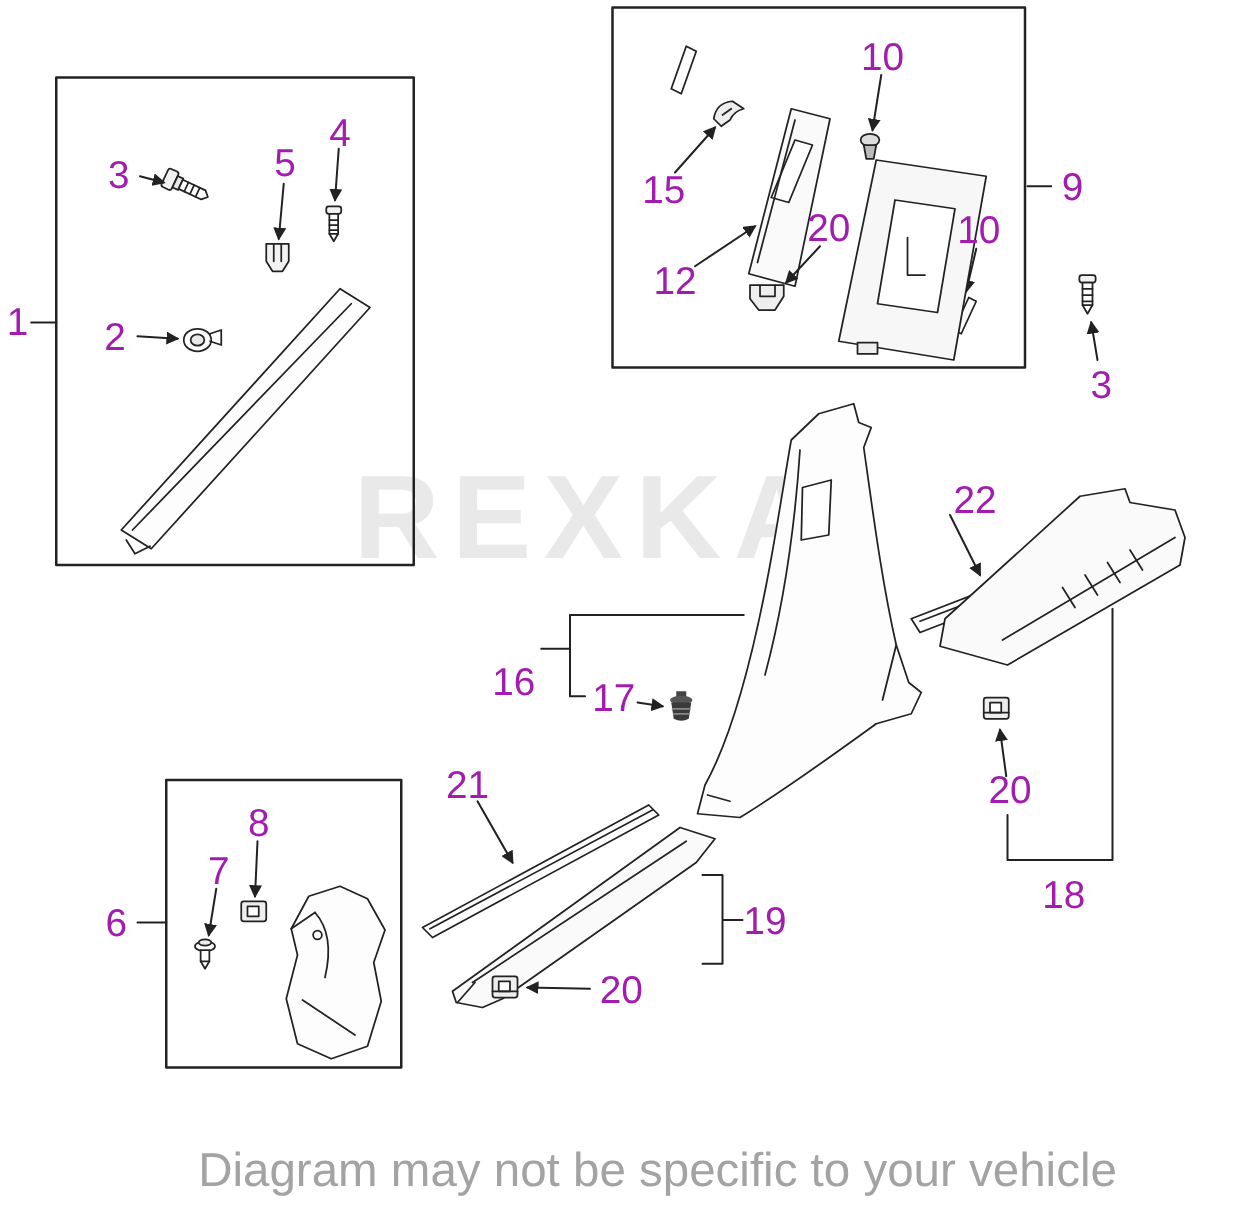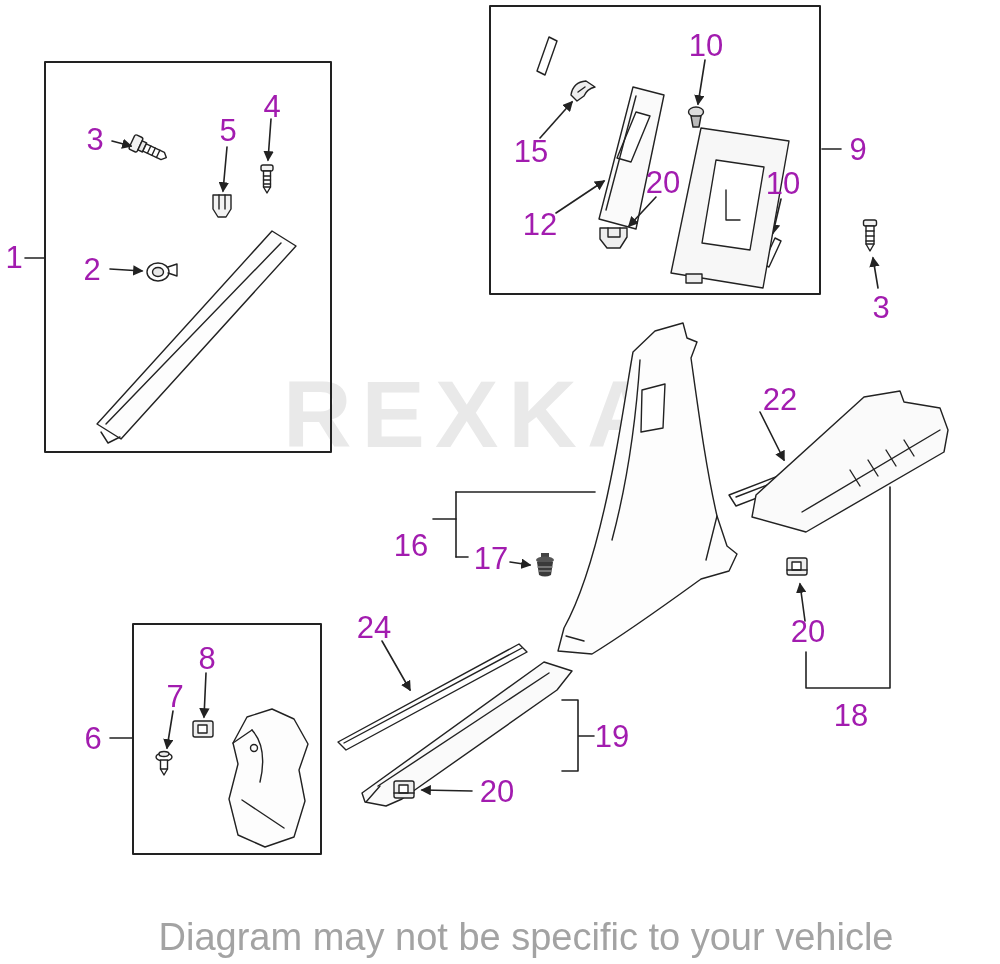--- a/index.html
+++ b/index.html
@@ -298,18 +298,18 @@
   <div class="callout" style="left:783px;top:184px">10</div>
   <div class="callout" style="left:881px;top:308px">3</div>
   <div class="callout" style="left:540px;top:225px">12</div>
   <div class="callout" style="left:531px;top:152px">15</div>
   <div class="callout" style="left:411px;top:546px">16</div>
   <div class="callout" style="left:491px;top:559px">17</div>
   <div class="callout" style="left:612px;top:737px">19</div>
   <div class="callout" style="left:851px;top:716px">18</div>
   <div class="callout" style="left:808px;top:632px">20</div>
   <div class="callout" style="left:497px;top:792px">20</div>
-  <div class="callout" style="left:374px;top:628px">24</div>
+  <div class="callout" style="left:374px;top:628px">21</div>
   <div class="callout" style="left:780px;top:400px">22</div>
 
   <div id="disclaimer">Diagram may not be specific to your vehicle</div>
 
 </div>
 
 </body></html>

